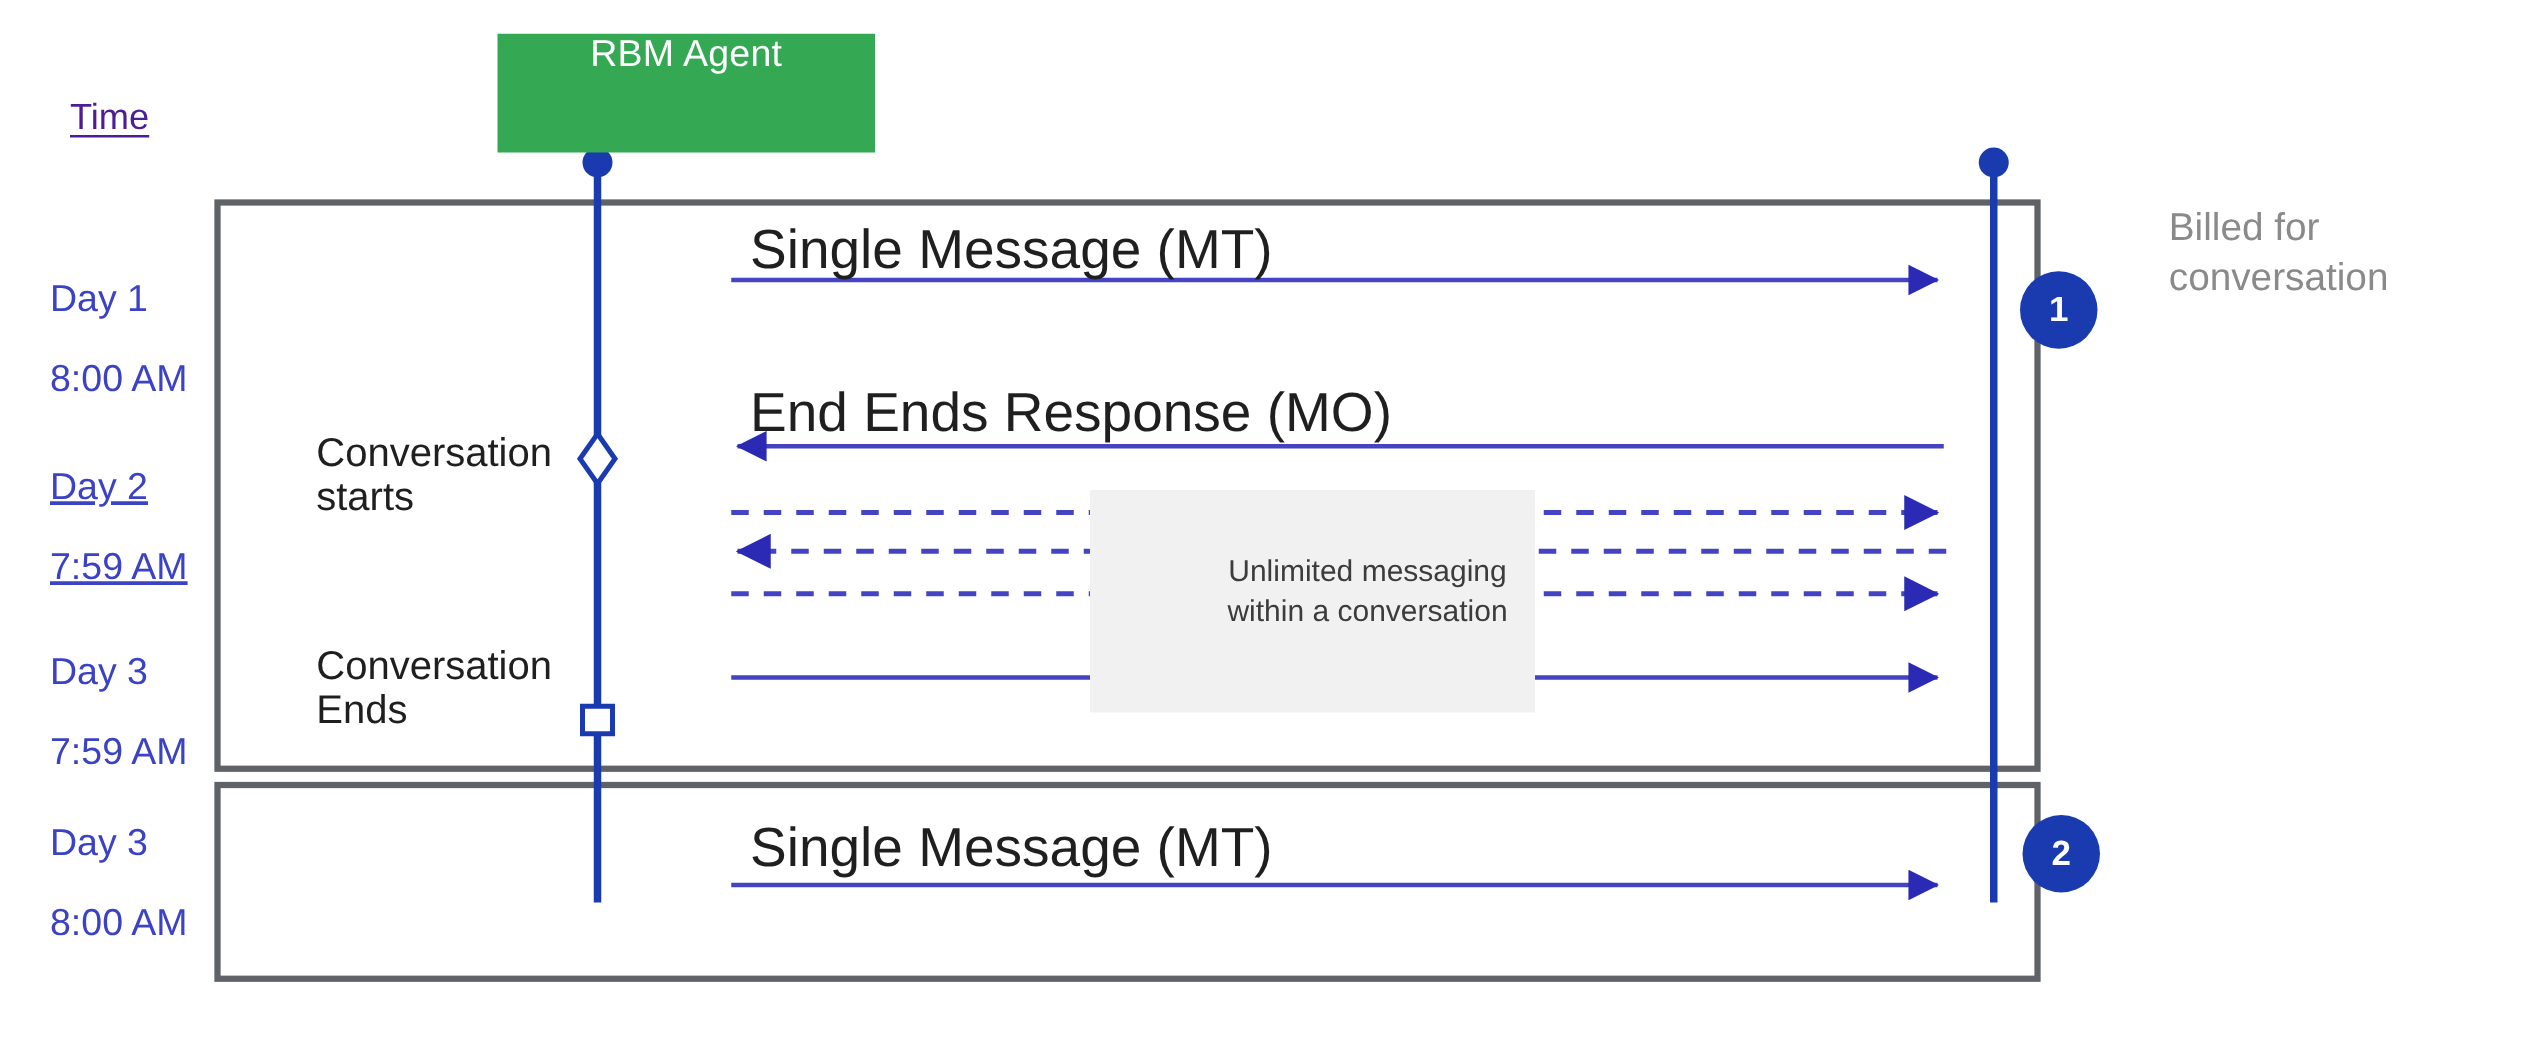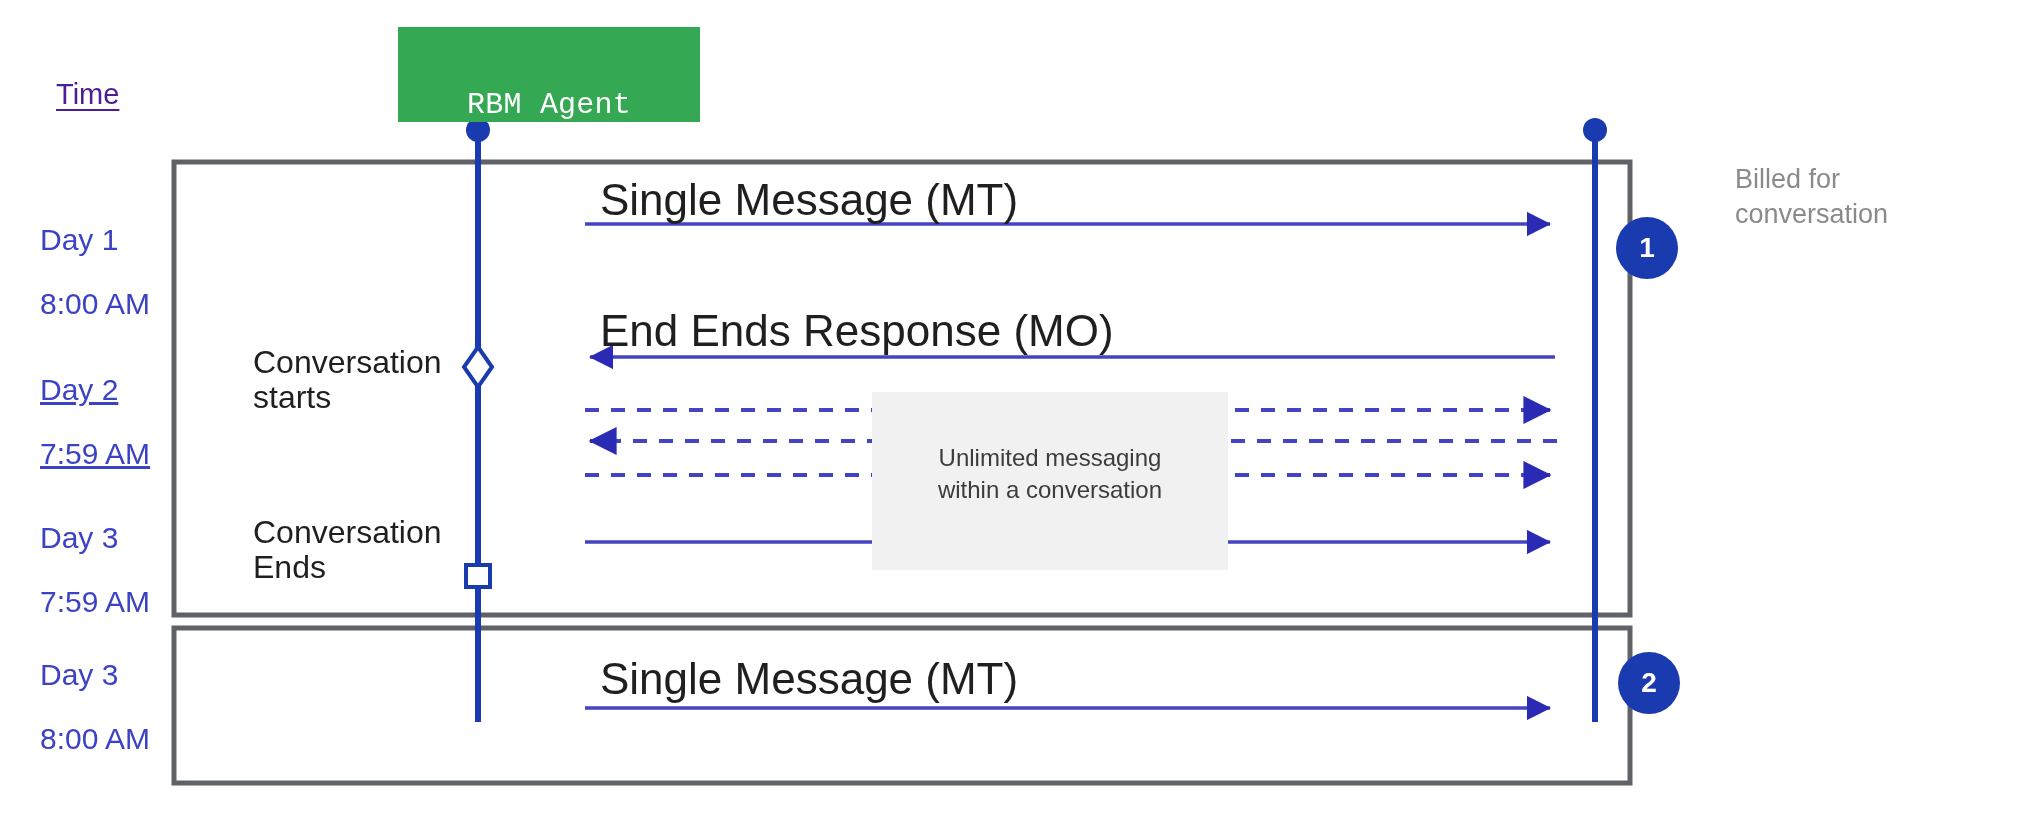--- a/index.html
+++ b/index.html
@@ -25,26 +25,25 @@
     top: 0;
     width: 2023px;
     height: 833px;
     pointer-events: none;
   }
 
   
   .actor-box {
     position: absolute;
     display: flex;
-    align-items: flex-end;
+    align-items: flex-start;
     justify-content: center;
     color: #ffffff;
     font-size: 30px;
     letter-spacing: 0.2px;
-    font-family: Liberation Mono, monospace;
   }
   .actor-agent { left: 398px; top: 27px; width: 302px; height: 95px; background: #34a853; }
   .actor-user  { left: 1443px; top: 27px; width: 302px; height: 95px; background: #4285f4; }
 
   
   .txt { position: absolute; white-space: pre-line; }
 
   .time-header {
     left: 56px; top: 78px;
     font-size: 29px;
@@ -90,41 +89,42 @@
   }
   .note-text {
     position: absolute;
     left: 872px; top: 442px;
     width: 356px;
     text-align: center;
     font-size: 24px;
     line-height: 1.35;
     color: #3c3c3c;
     white-space: pre-line;
+    padding-left: 44px;
   }
 
   
   .badge {
     position: absolute;
     width: 62px; height: 62px;
     border-radius: 50%;
     background: #1a3ab0;
     color: #ffffff;
     font-size: 28px;
     font-weight: bold;
     display: flex;
     align-items: center;
     justify-content: center;
   }
   .badge-1 { left: 1616px; top: 217px; }
   .badge-2 { left: 1618px; top: 652px; }
 
   .billed-note {
     position: absolute;
-    font-size: 27px;
+    font-size: 31px;
     line-height: 1.3;
     color: #8a8a8a;
     white-space: pre-line;
     left: 1735px;
     width: 280px;
   }
   .bn-1 { top: 162px; }
   .bn-2 { top: 652px; }
 </style>
 </head>

